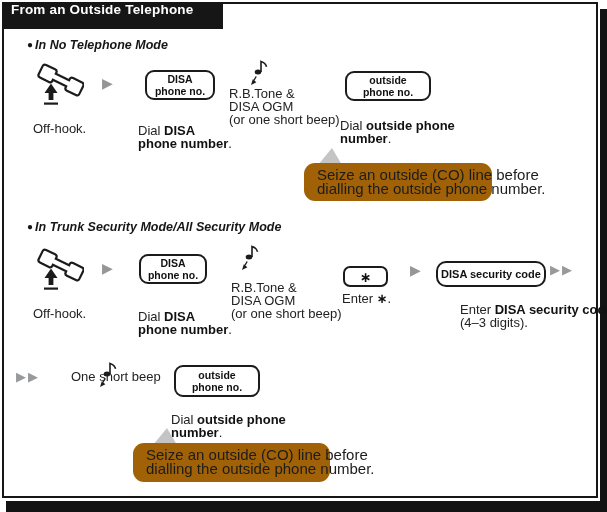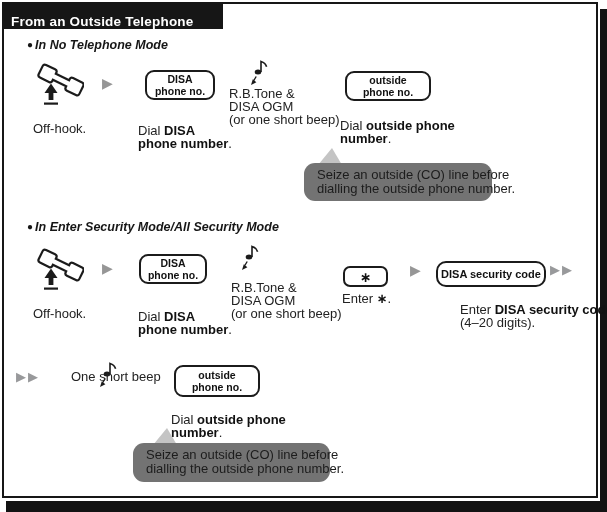--- a/index.html
+++ b/index.html
@@ -6,39 +6,39 @@
   body{
     width:607px;height:512px;position:relative;overflow:hidden;background:#fff;
     font-family:"Liberation Sans","DejaVu Sans",sans-serif;color:#1f1f1f;
   }
   .abs{position:absolute;}
   .frame{left:2px;top:2px;width:596px;height:496px;border:2px solid #161616;box-sizing:border-box;background:#fff;}
   .shadow-bottom{left:6px;top:501px;width:601px;height:11px;background:#131313;}
   .shadow-right{left:600px;top:9px;width:7px;height:503px;background:#131313;}
   .titlebar{
     left:2px;top:2px;width:221px;height:27px;background:#161616;color:#fff;
-    display:flex;align-items:flex-end;padding-left:9px;box-sizing:border-box;
+    display:flex;align-items:flex-start;padding-left:9px;box-sizing:border-box;
     font-size:13.5px;font-weight:bold;letter-spacing:.2px;white-space:nowrap;
   }
   .heading{font-size:12.5px;font-weight:bold;font-style:italic;white-space:nowrap;color:#161616;}
   .heading .blt{font-style:normal;font-size:10px;margin-right:2px;position:relative;top:-1px;}
   .lbl{font-size:13px;line-height:13px;white-space:nowrap;color:#222;}
   .lbl b{color:#111;}
   .keybox{
     border:2px solid #1b1b1b;border-radius:9px;background:#fff;box-sizing:border-box;
     display:flex;align-items:center;justify-content:center;text-align:center;
     font-size:10.5px;font-weight:bold;line-height:12px;color:#111;white-space:nowrap;
   }
   .keybox.single{border-radius:10px;font-size:11px;}
   .keybox.star{border-radius:7px;font-size:14px;line-height:14px;}
   .flow-arrow{font-size:14px;color:#969696;line-height:14px;}
   .dbl-arrow{font-size:13px;color:#98999b;letter-spacing:2px;line-height:14px;}
   .bubble{
-    background:#737373;border-radius:11px;box-sizing:border-box;
-    font-size:13px;line-height:14px;color:#1c1c1c;padding:5px 8px 0 13px;white-space:nowrap;
+    background:#a16207;border-radius:11px;box-sizing:border-box;
+    font-size:15px;line-height:14px;color:#1c1c1c;padding:5px 8px 0 13px;white-space:nowrap;
   }
   .tail{display:block;}
 </style>
 </head>
 <body>
 
 <div class="abs frame"></div>
 <div class="abs shadow-right"></div>
 <div class="abs shadow-bottom"></div>
 
@@ -98,21 +98,21 @@
   <svg class="tail" width="30" height="17" viewBox="0 0 30 17">
       <polygon points="17,0 3,17 27,17" fill="#c4c4c4"></polygon>
     </svg>
 </div>
 <div class="abs bubble" style="left:304px;top:163px;width:188px;height:38px">
   <span>Seize an outside (CO) line before</span><br>
   <span>dialling the outside phone number.</span>
 </div>
 
 <div class="abs heading" style="left:27px;top:220px">
-  <span class="blt">●</span><span>In Enter Security Mode/All Security Mode</span>
+  <span class="blt">●</span><span>In Trunk Security Mode/All Security Mode</span>
 </div>
 
 <div class="abs" style="left:36px;top:247px">
   <svg width="48" height="46" viewBox="0 0 48 46">
     <g transform="translate(1,6) rotate(26 24 12)">
       <path d="M4 5 h10 q2.6 0 2.6 2.6 v1 h14.8 v-1 Q31.4 5 34 5 h10 q2.6 0 2.6 2.6 v8.8 Q46.6 19 44 19 H34 q-2.6 0 -2.6 -2.6 v-1 H16.6 v1 Q16.6 19 14 19 H4 Q1.4 19 1.4 16.4 V7.6 Q1.4 5 4 5 Z" fill="#fff" stroke="#1b1b1b" stroke-width="2.2"></path>
     </g>
     <polygon points="8.5,31 21.5,31 15,21.5" fill="#1b1b1b"></polygon>
     <rect x="12.6" y="31" width="4.8" height="7" fill="#1b1b1b"></rect>
     <rect x="8" y="40.5" width="14" height="2.2" fill="#1b1b1b"></rect>
@@ -151,21 +151,21 @@
   <span>Enter </span><b>∗</b><span>.</span>
 </div>
 
 <div class="abs flow-arrow" style="left:410px;top:263px">▶</div>
 
 <div class="abs keybox single" style="left:436px;top:261px;width:110px;height:26px">
   <span>DISA security code</span>
 </div>
 <div class="abs lbl" style="left:460px;top:303px">
   <span>Enter </span><b>DISA security code</b><br>
-  <span>(4–20 digits).</span>
+  <span>(4–3 digits).</span>
 </div>
 
 <div class="abs dbl-arrow" style="left:550px;top:263px">▶▶</div>
 
 <div class="abs dbl-arrow" style="left:16px;top:370px">▶▶</div>
 
 <div class="abs" style="left:99px;top:361px">
   <svg width="19" height="27" viewBox="0 0 19 27">
     <ellipse cx="8" cy="13" rx="3.3" ry="2.5" fill="#1b1b1b"></ellipse>
     <path d="M11 13 V2.4 q4.6 1.3 5.6 5.4" fill="none" stroke="#1b1b1b" stroke-width="1.6"></path>

